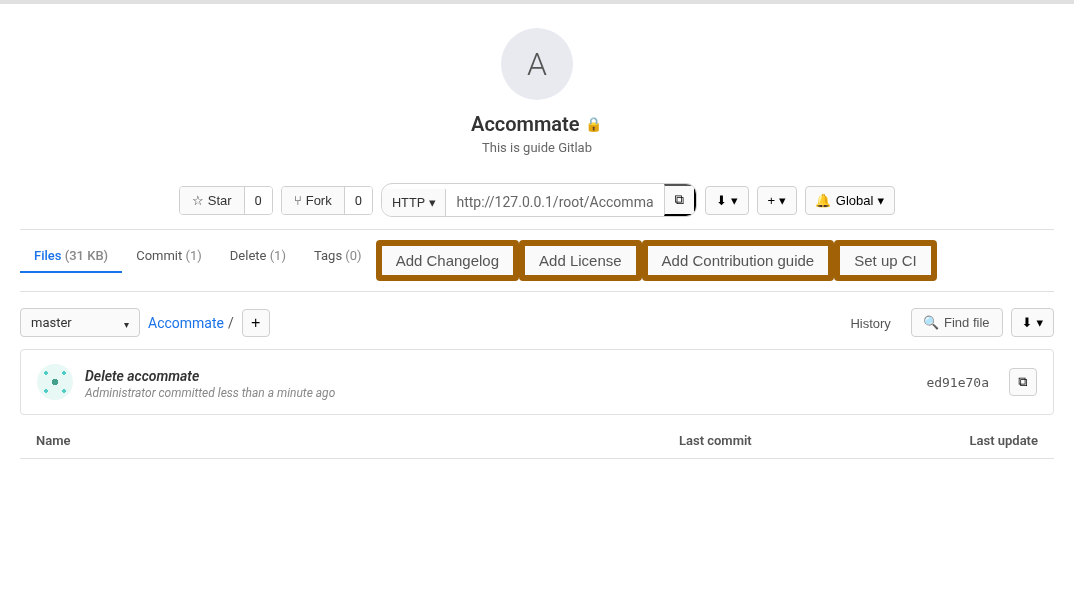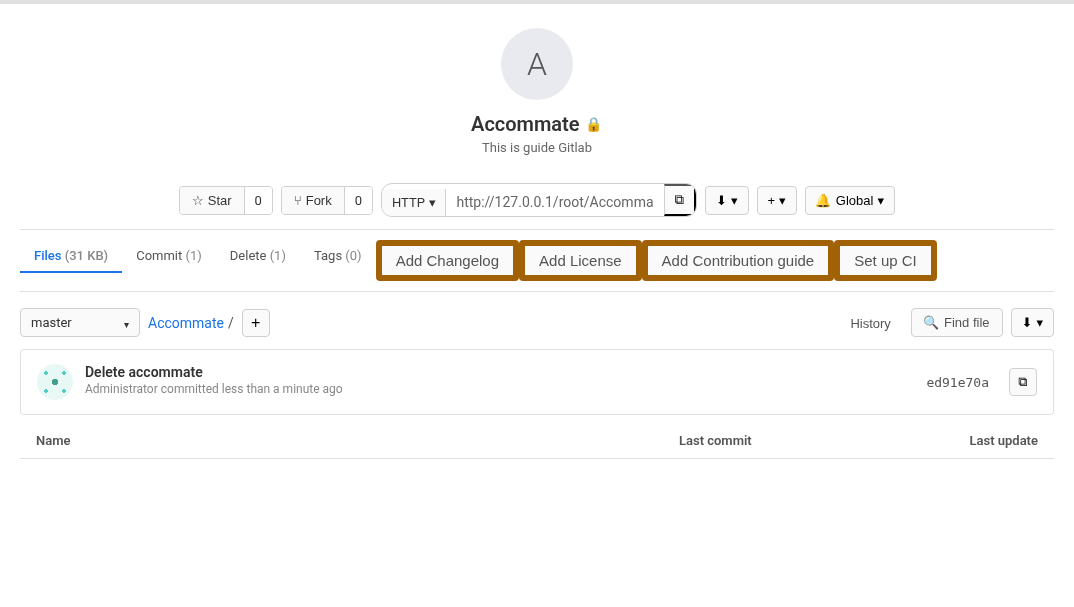--- a/index.html
+++ b/index.html
@@ -226,21 +226,21 @@
     
     .commit-row {
       border: 1px solid #e0e0e0;
       border-radius: 4px;
       padding: 14px 16px;
       display: flex;
       align-items: center;
       justify-content: space-between;
       margin-bottom: 8px;
     }
-    .commit-left { display: flex; align-items: flex-start; gap: 12px; }
+    .commit-left { display: flex; align-items: flex-end; gap: 12px; font-style: italic; }
     .commit-avatar {
       width: 36px; height: 36px;
       border-radius: 50%;
       background: linear-gradient(135deg, #4ecdc4, #44a08d);
       display: flex; align-items: center; justify-content: center;
       font-size: 8px;
       position: relative;
       overflow: hidden;
     }
     .commit-avatar-inner {

